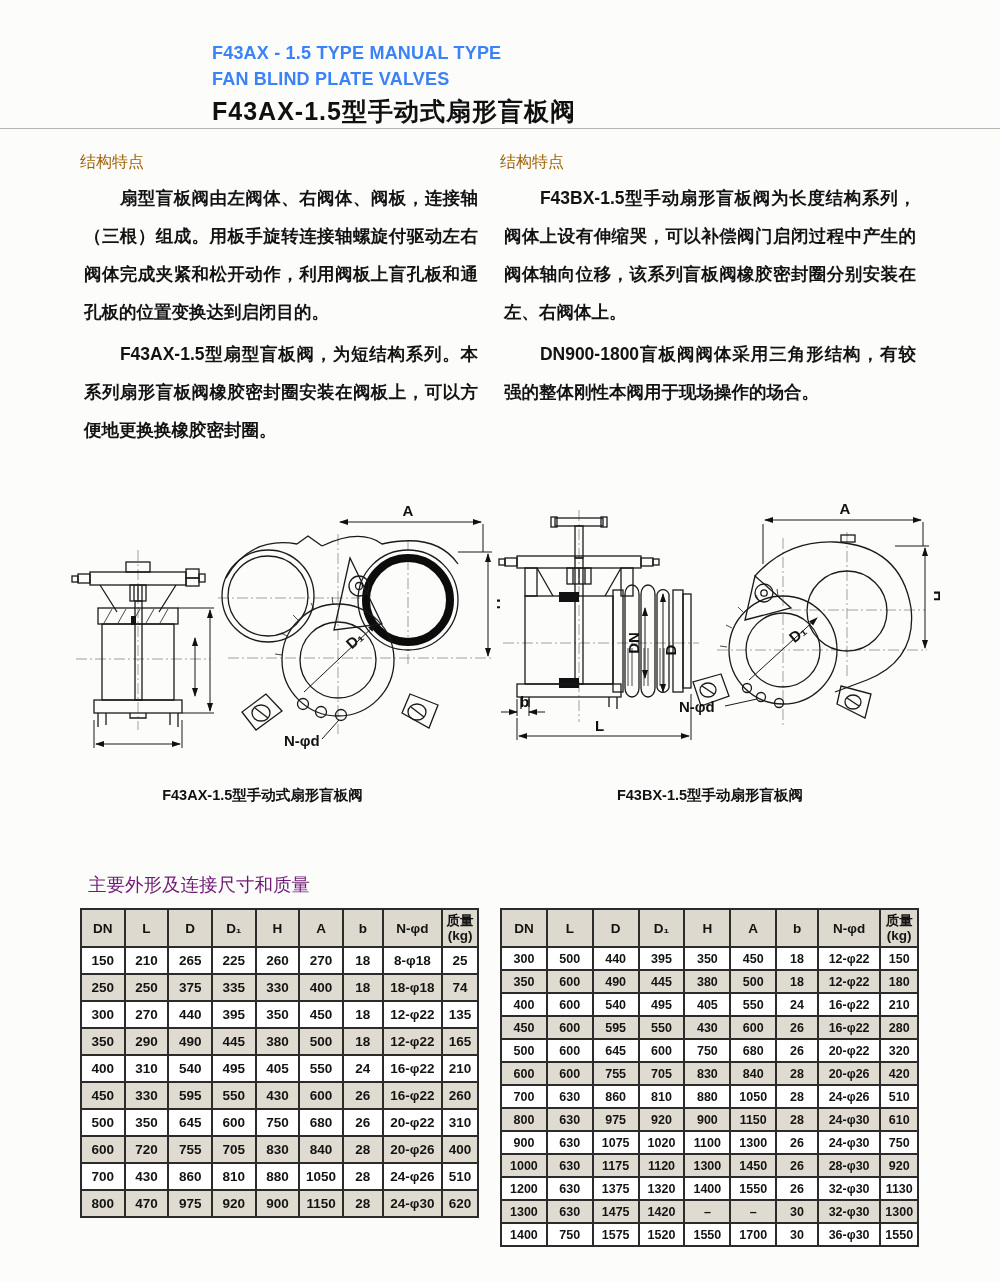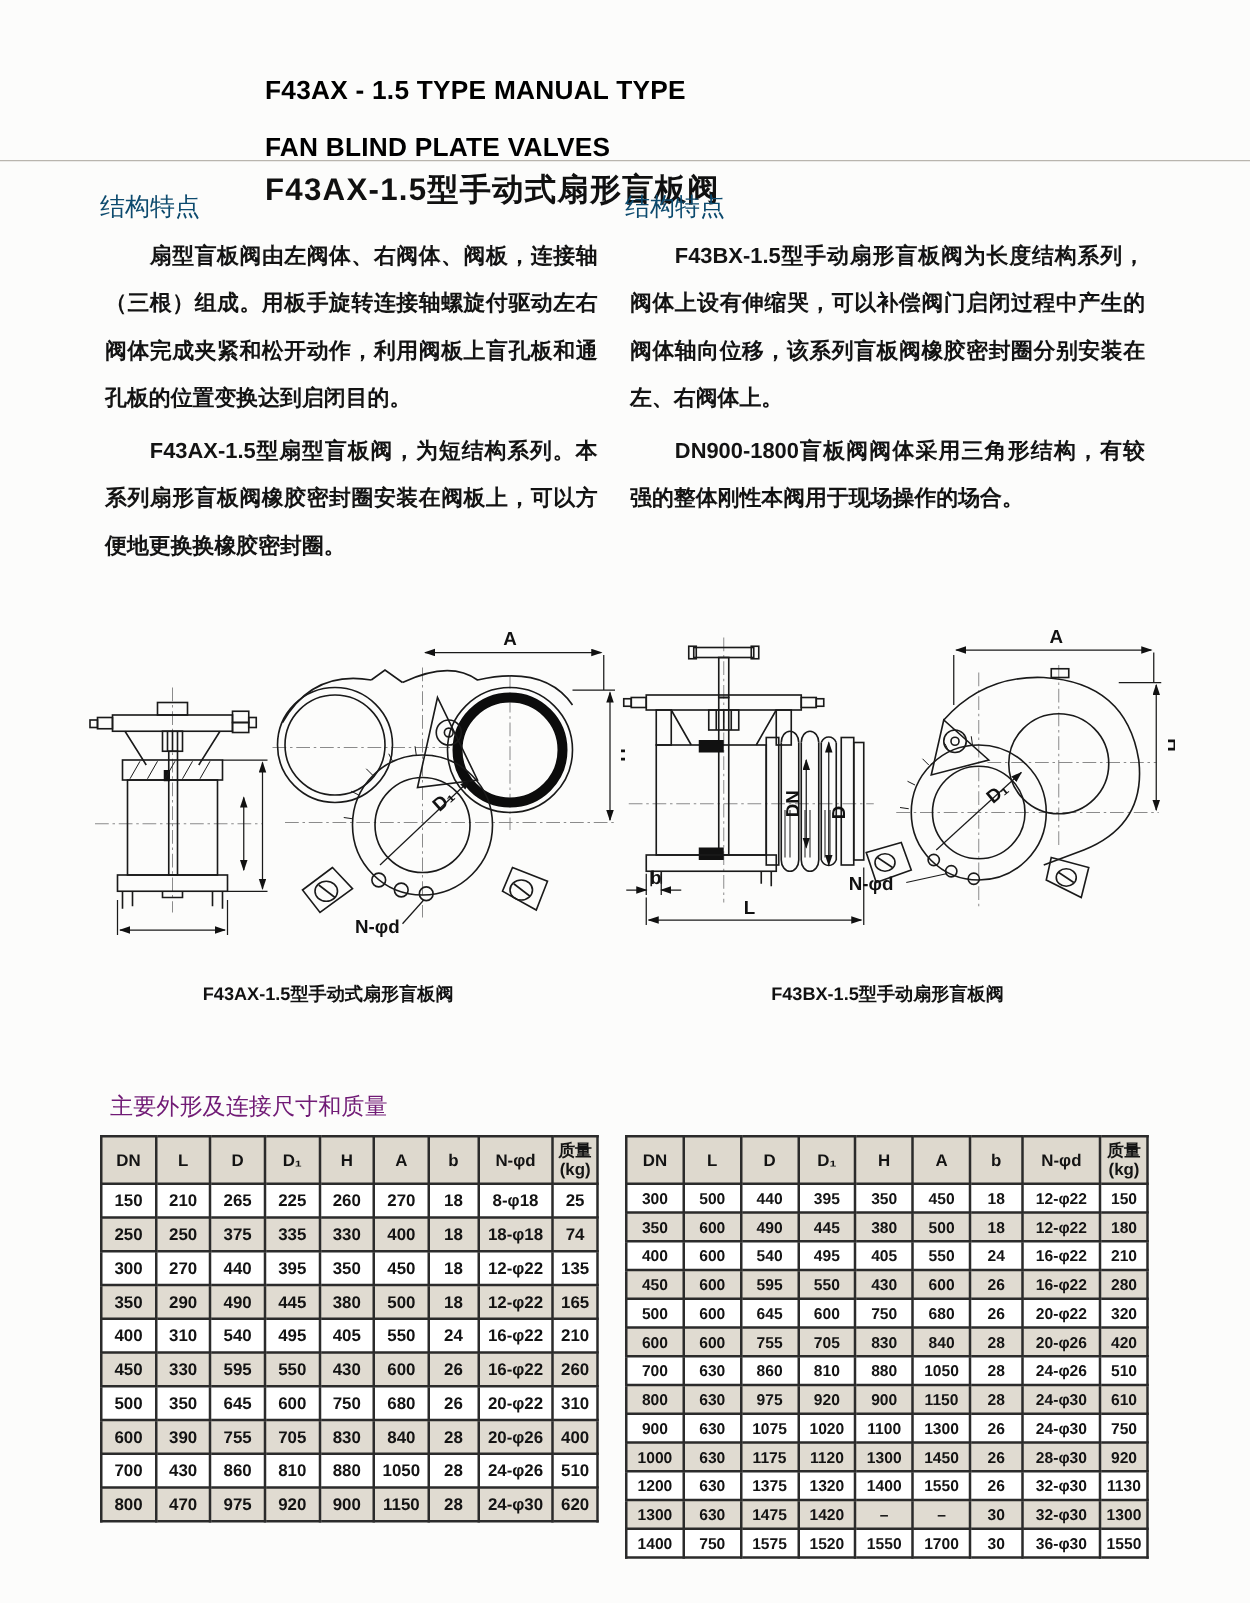--- a/index.html
+++ b/index.html
@@ -3,29 +3,29 @@
 <meta charset="utf-8">
 <style>
   html,body{margin:0;padding:0;}
   body{
     width:1000px;height:1282px;position:relative;background:#fcfcfb;
     font-family:"Liberation Sans","DejaVu Sans",sans-serif;color:#141414;
     overflow:hidden;
   }
   
   .title-block{position:absolute;left:212px;top:40px;}
-  .title-en{font-size:21px;line-height:26px;font-weight:600;color:#000000;letter-spacing:.2px;margin-top:20px;}
+  .title-en{font-size:18px;line-height:26px;font-weight:600;color:#3b82f6;letter-spacing:.2px;}
   .title-zh{font-size:25px;font-weight:700;color:#101010;margin-top:3px;letter-spacing:1px;}
   .top-rule{position:absolute;left:0;top:128px;width:1000px;height:0;border-top:1px solid #b9b5ae;}
 
   
   .col{position:absolute;top:152px;}
   .col-left{left:80px;width:402px;}
   .col-right{left:500px;width:420px;}
-  .col-heading{font-size:20px;font-weight:400;color:#0c4a6e;margin:0 0 6px 0;}
+  .col-heading{font-size:16px;font-weight:400;color:#a16207;margin:0 0 6px 0;}
   .body-p{font-size:17.5px;font-weight:700;line-height:38px;text-align:justify;
           text-indent:2.05em;margin:4px;color:#131313;}
 
   
   .fig{position:absolute;}
   .fig-left{left:60px;top:498px;}
   .fig-right{left:495px;top:498px;}
   .caption{position:absolute;top:786px;text-align:center;font-size:14.5px;font-weight:700;color:#111;}
   .caption-left{left:90px;width:345px;}
   .caption-right{left:555px;width:310px;}
@@ -392,21 +392,21 @@
         <td>645</td>
         <td>600</td>
         <td>750</td>
         <td>680</td>
         <td>26</td>
         <td>20-φ22</td>
         <td>310</td>
       </tr>
       <tr>
         <td>600</td>
-        <td>390</td>
+        <td>720</td>
         <td>755</td>
         <td>705</td>
         <td>830</td>
         <td>840</td>
         <td>28</td>
         <td>20-φ26</td>
         <td>400</td>
       </tr>
       <tr>
         <td>700</td>

